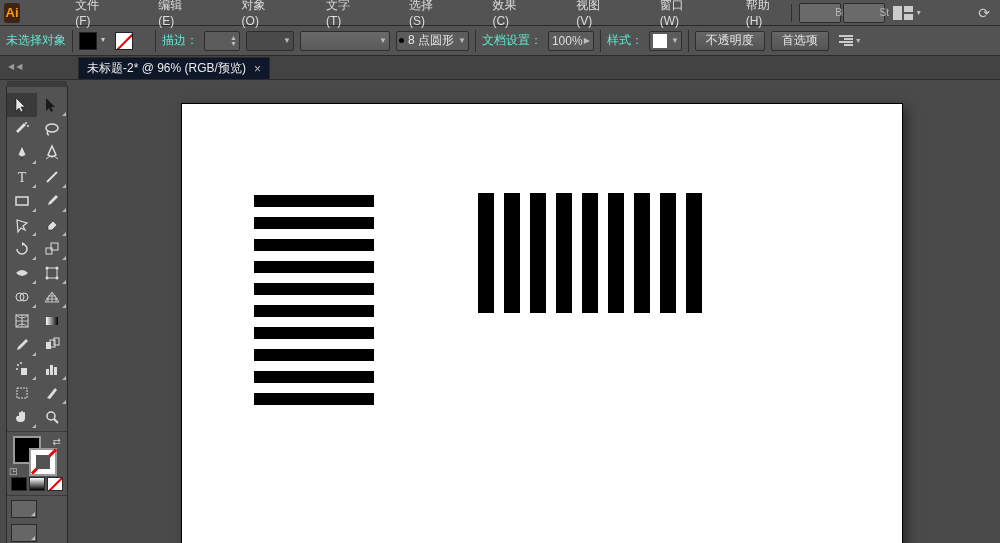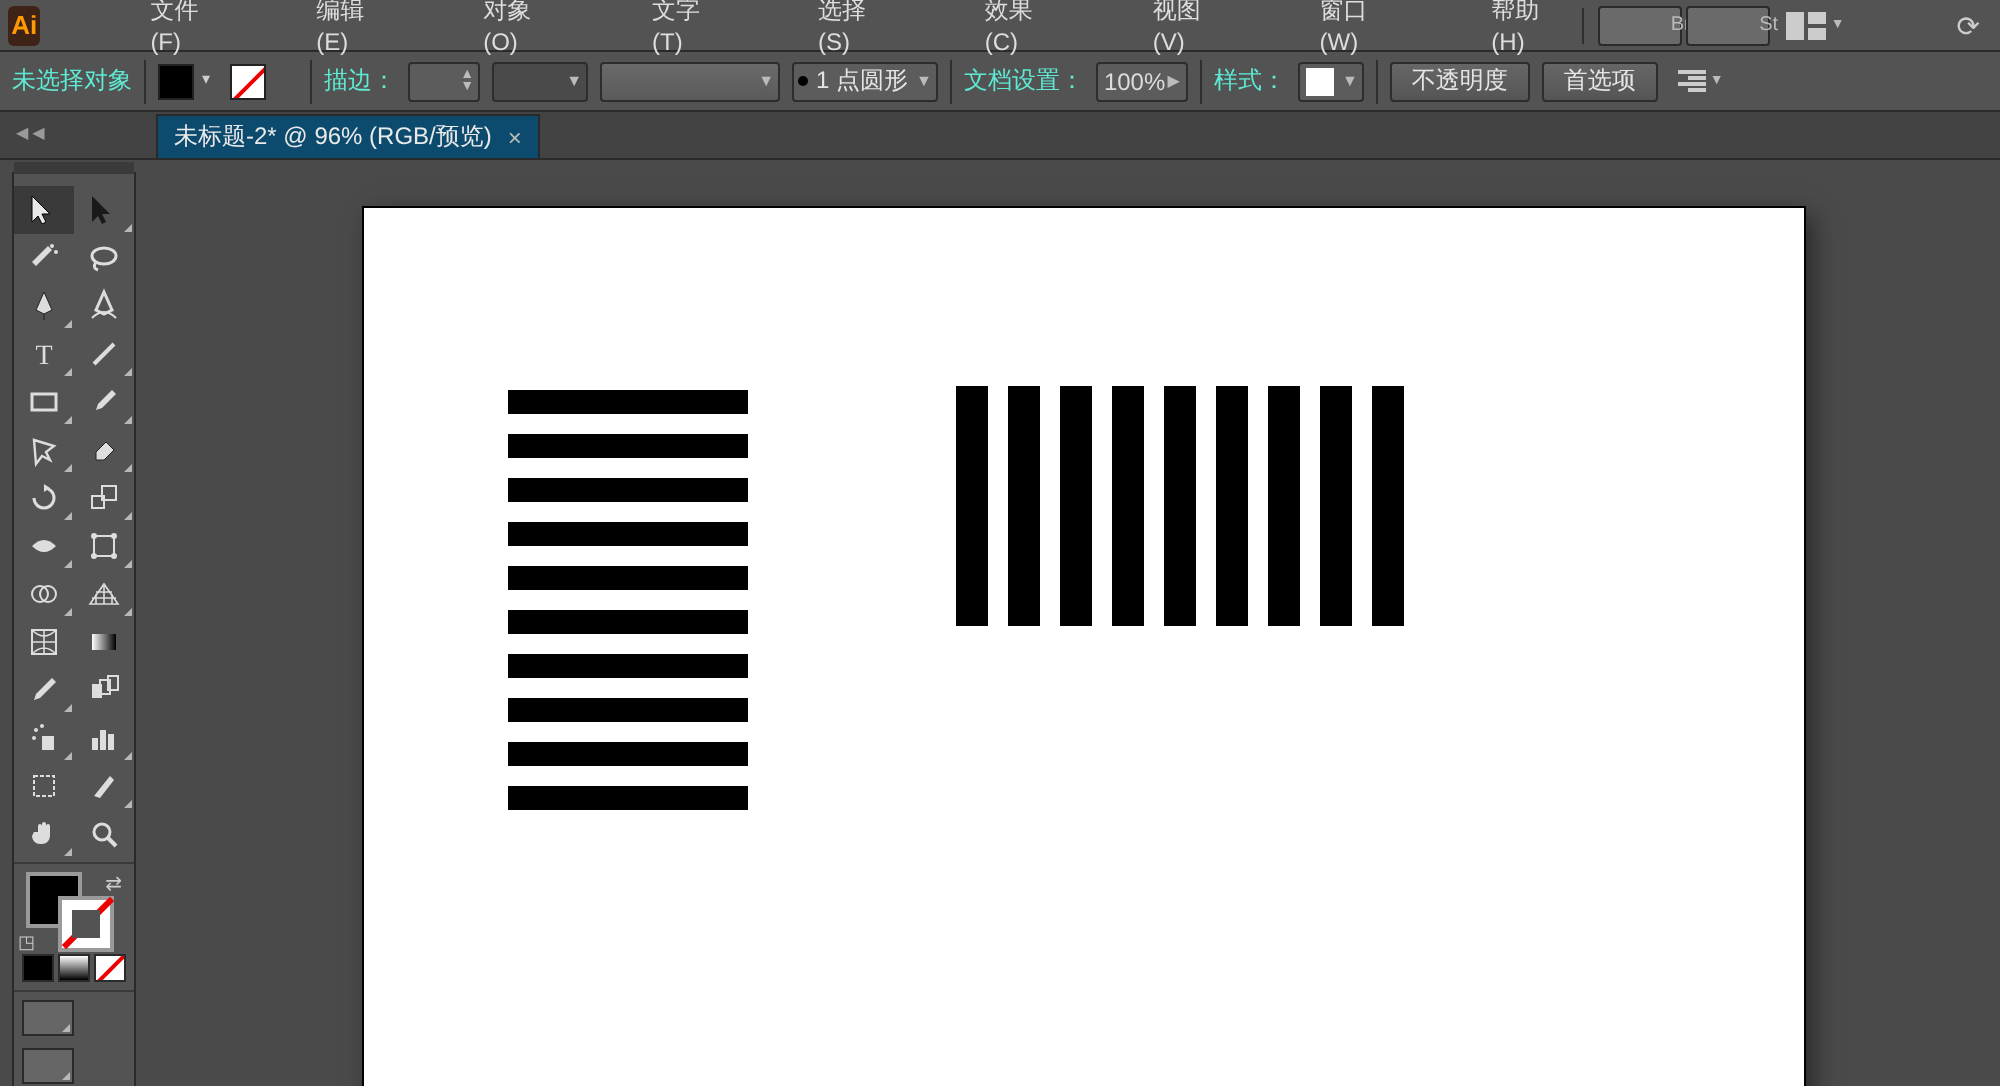--- a/index.html
+++ b/index.html
@@ -109,21 +109,21 @@
   
   .tabstrip {
     height: 24px;
     background: #434343;
     border-bottom: 1px solid #2a2a2a;
     display:flex; align-items:flex-end;
     padding-left:78px;
   }
   .doc-tab {
     height:22px;
-    background:#0c4a6e;
+    background:#0f172a;
     border:1px solid #2a2a2a; border-bottom:none;
     padding:0 8px;
     display:flex; align-items:center; gap:8px;
     color:#eaeaea;
     font-size:12px;
   }
   .doc-tab .close { color:#bbb; }
   
   
   .workarea {
@@ -243,21 +243,21 @@
   <div class="stroke-width">
     <div class="spin">
         <span>▲</span>
         <span>▼</span>
       </div>
   </div>
   <div class="dash-select">▼</div>
   <div class="brush-select">▼</div>
   <div class="profile-select">
     <span class="dot"></span>
-    <span>1 点圆形</span>
+    <span>8 点圆形</span>
     <span class="caret">▼</span>
   </div>
   <div class="divider"></div>
   <span class="ctl-label">文档设置：</span>
   <div class="opacity-box">
     <span>100%</span>
     <span class="caret">▶</span>
   </div>
   <div class="divider"></div>
   <span class="ctl-label">样式：</span>

